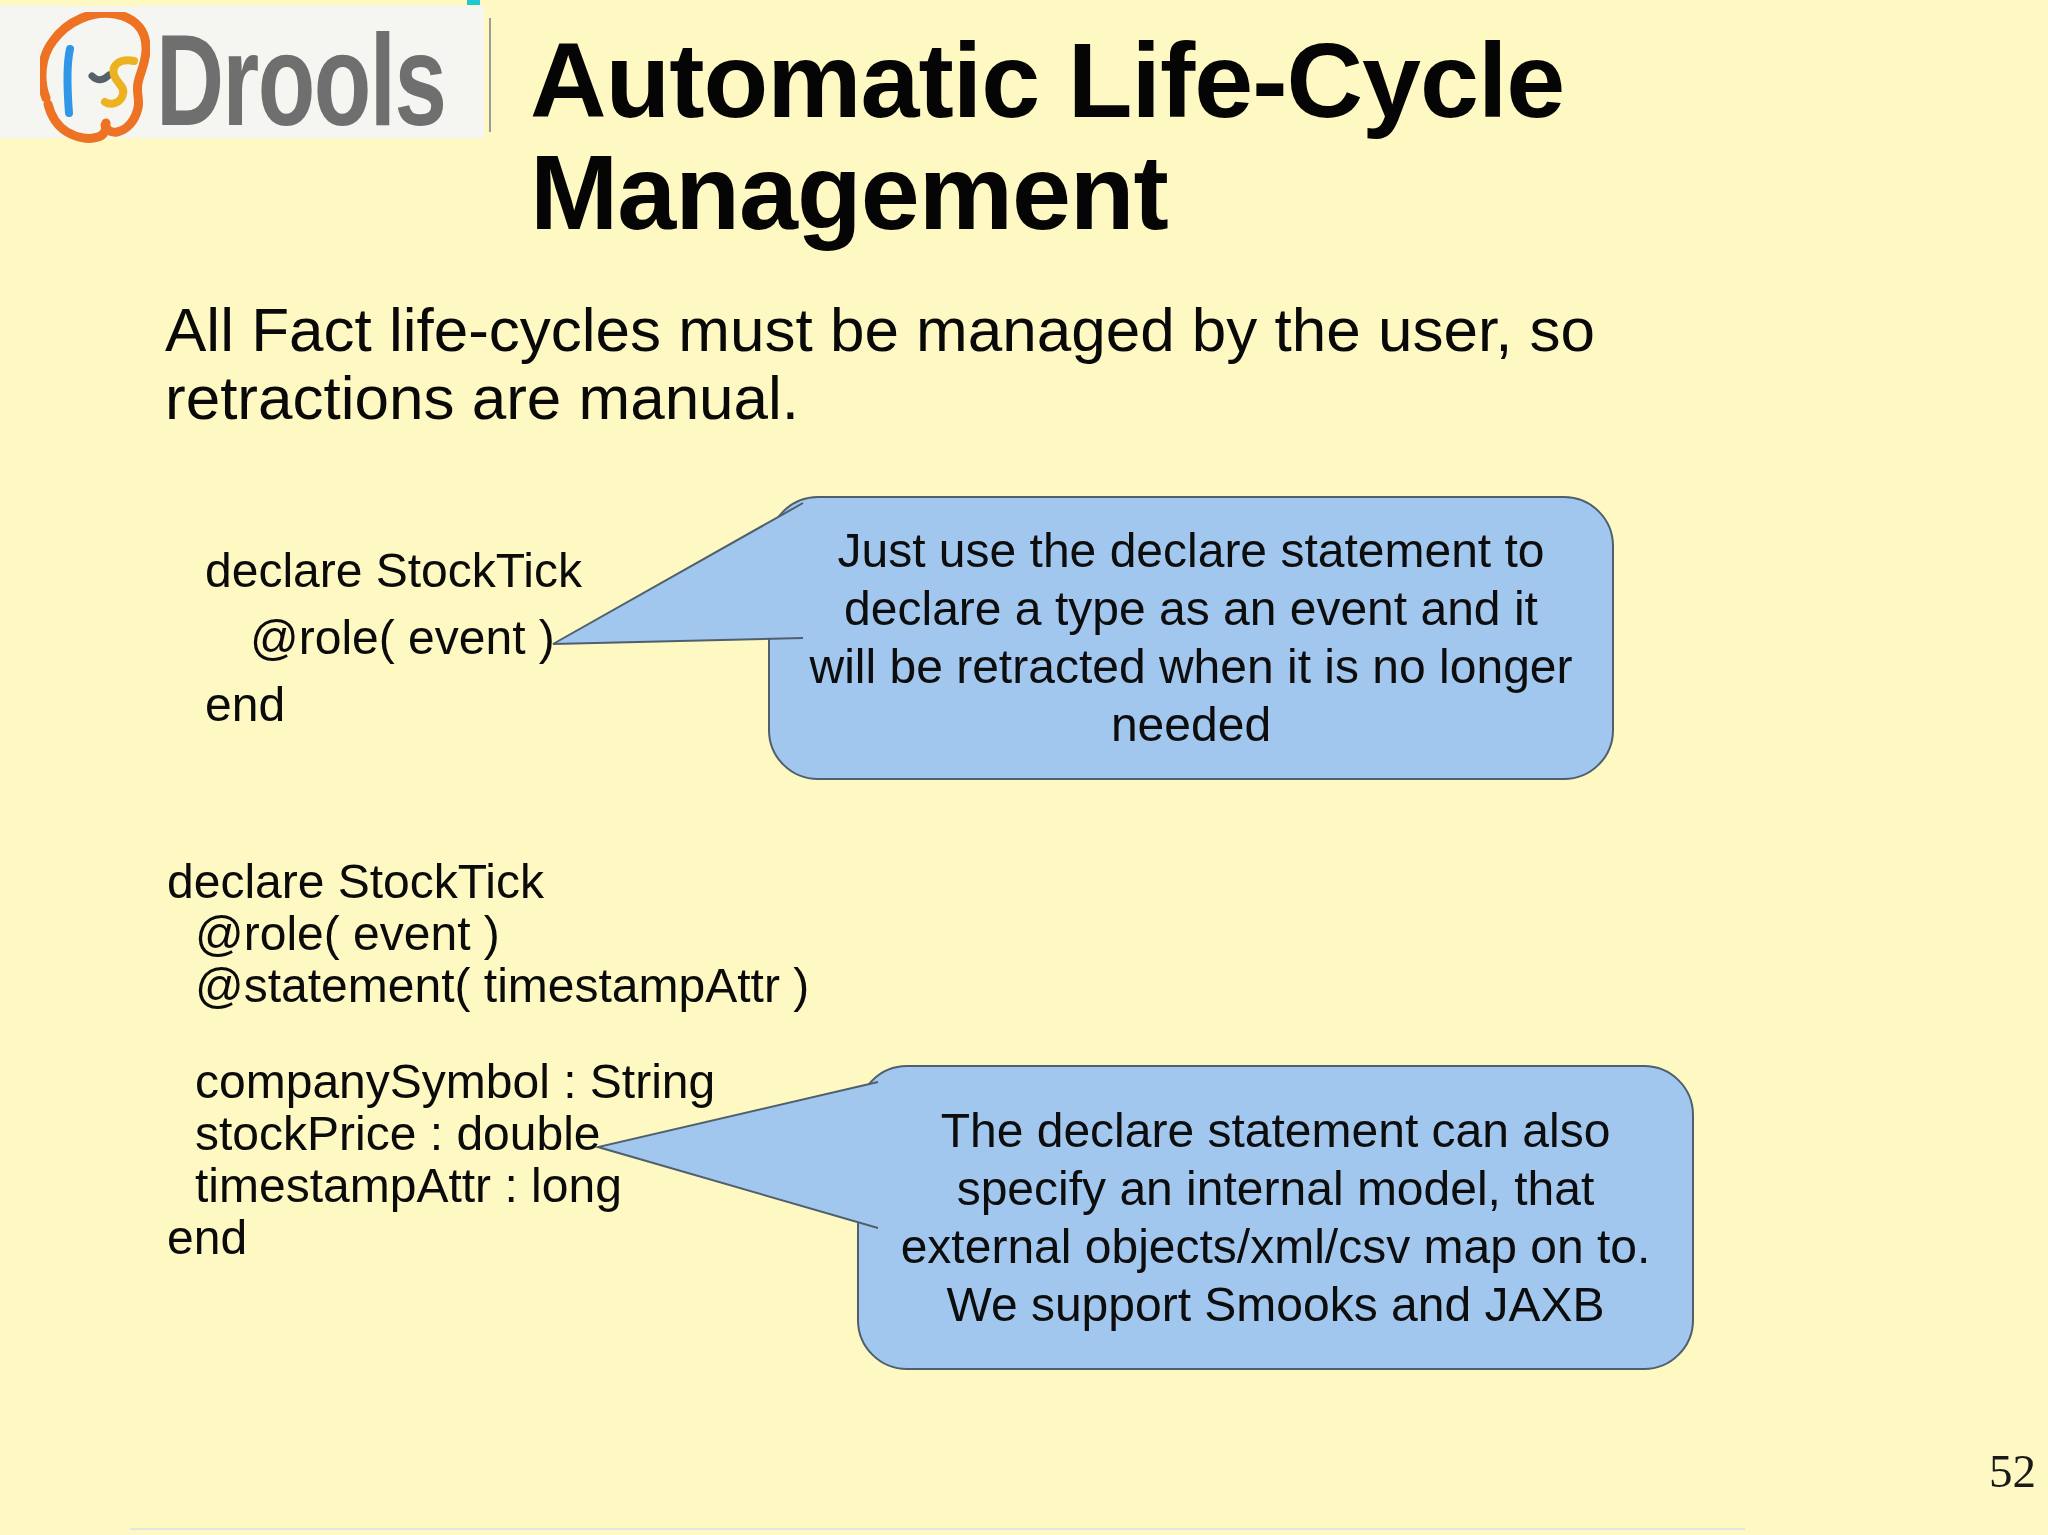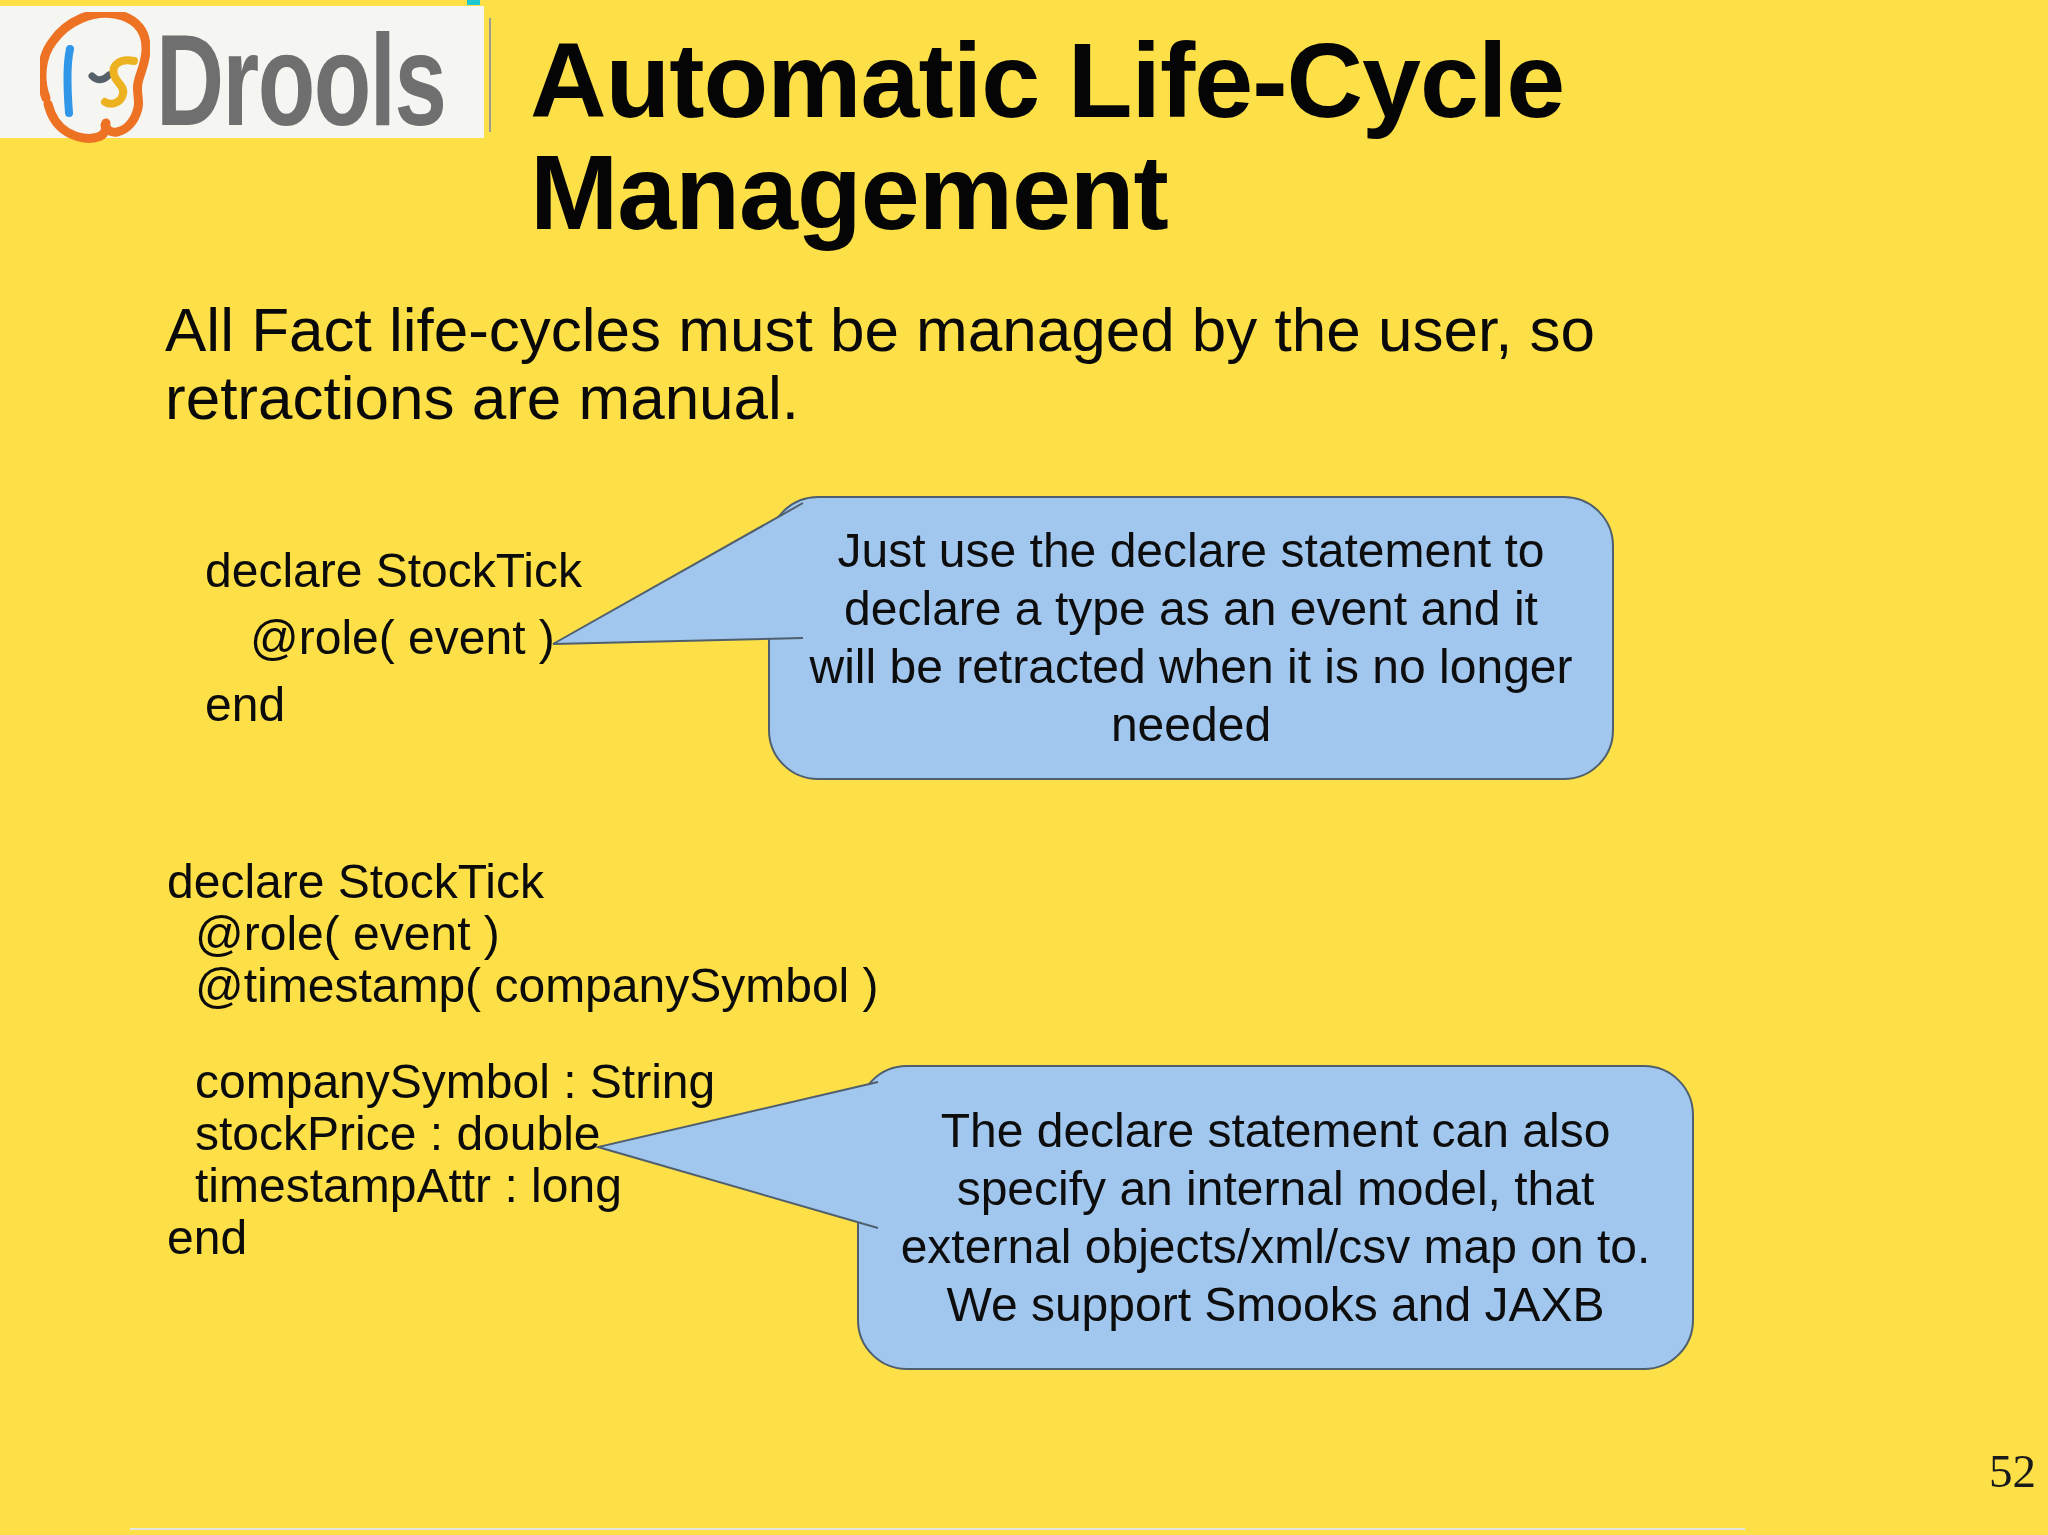--- a/index.html
+++ b/index.html
@@ -1,17 +1,17 @@
 <!DOCTYPE html>
 <html><head>
 <meta charset="utf-8">
 <style>
   html,body{margin:0;padding:0;background:#ffffff;}
   .slide{
-    position:relative;width:2048px;height:1535px;background:#fde047;overflow:hidden;
+    position:relative;width:2048px;height:1535px;background:#fef9c3;overflow:hidden;
     font-family:"Liberation Sans", sans-serif;color:#0a0a0a;
     --bubble-fill:#a2c7ef;--bubble-border:#4f5f6d;
   }
   .logo-tint{position:absolute;left:0;top:6px;width:484px;height:132px;background:#f5f5f2;}
   .teal-dash{position:absolute;left:467px;top:0;width:13px;height:5px;background:#1ec8d2;}
   .logo-face{position:absolute;left:40px;top:12px;width:110px;height:140px;}
   .brand{
     position:absolute;left:156px;top:15px;font-size:129px;line-height:130px;font-weight:700;
     color:#6f6f6f;transform:scaleX(0.73);transform-origin:left top;letter-spacing:-2px;white-space:nowrap;
   }
@@ -76,21 +76,21 @@
 
   <div class="code code1">
     <div class="cl">declare StockTick</div>
     <div class="cl ind">@role( event )</div>
     <div class="cl">end</div>
   </div>
 
   <div class="code code2">
     <div class="cl">declare StockTick</div>
     <div class="cl ind">@role( event )</div>
-    <div class="cl ind">@timestamp( companySymbol )</div>
+    <div class="cl ind">@statement( timestampAttr )</div>
     <div class="cl ind gap">companySymbol : String</div>
     <div class="cl ind">stockPrice : double</div>
     <div class="cl ind">timestampAttr : long</div>
     <div class="cl">end</div>
   </div>
 
   <div class="bubble b1">
     <div>Just use the declare statement to</div>
     <div>declare a type as an event and it</div>
     <div>will be retracted when it is no longer</div>

